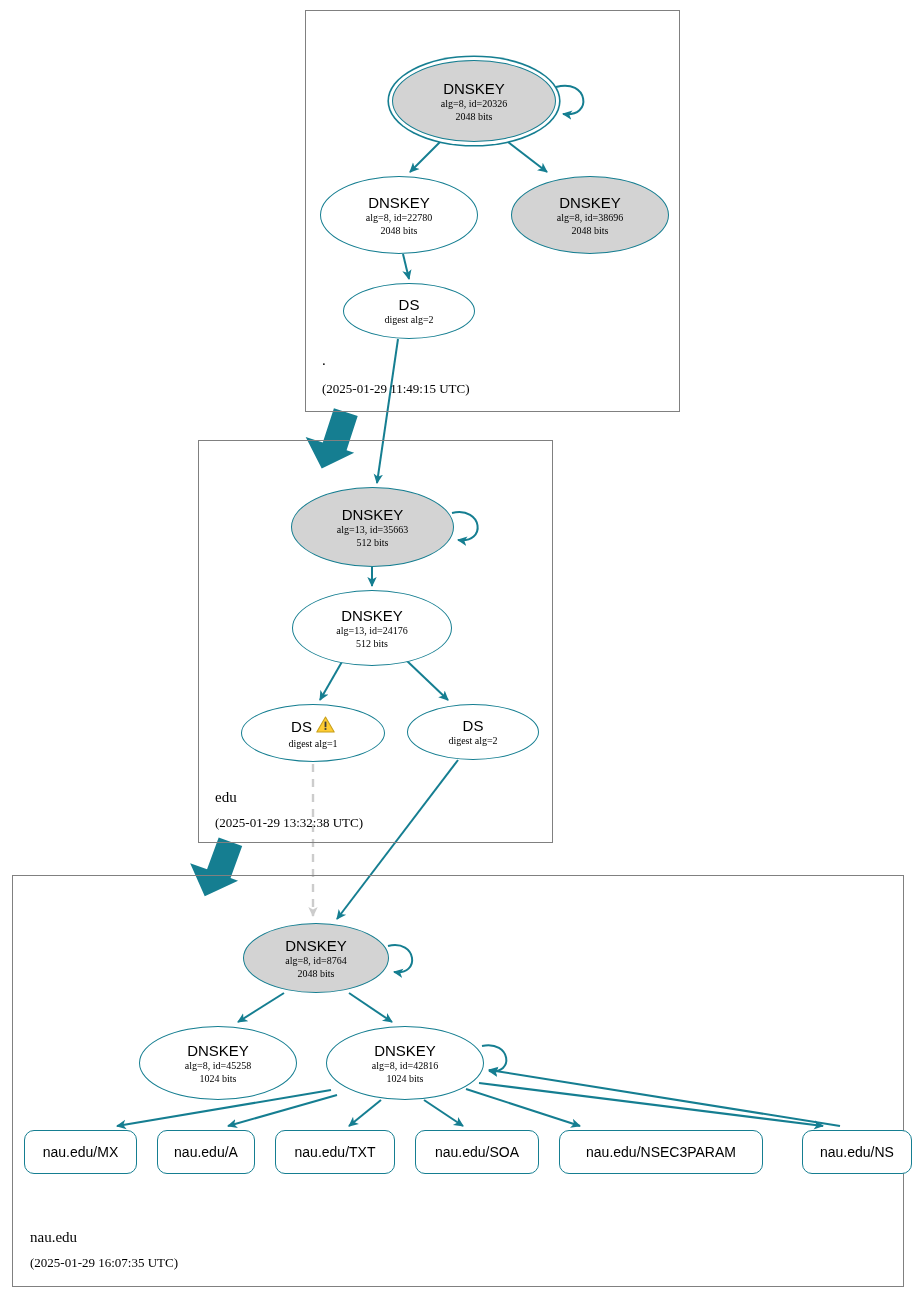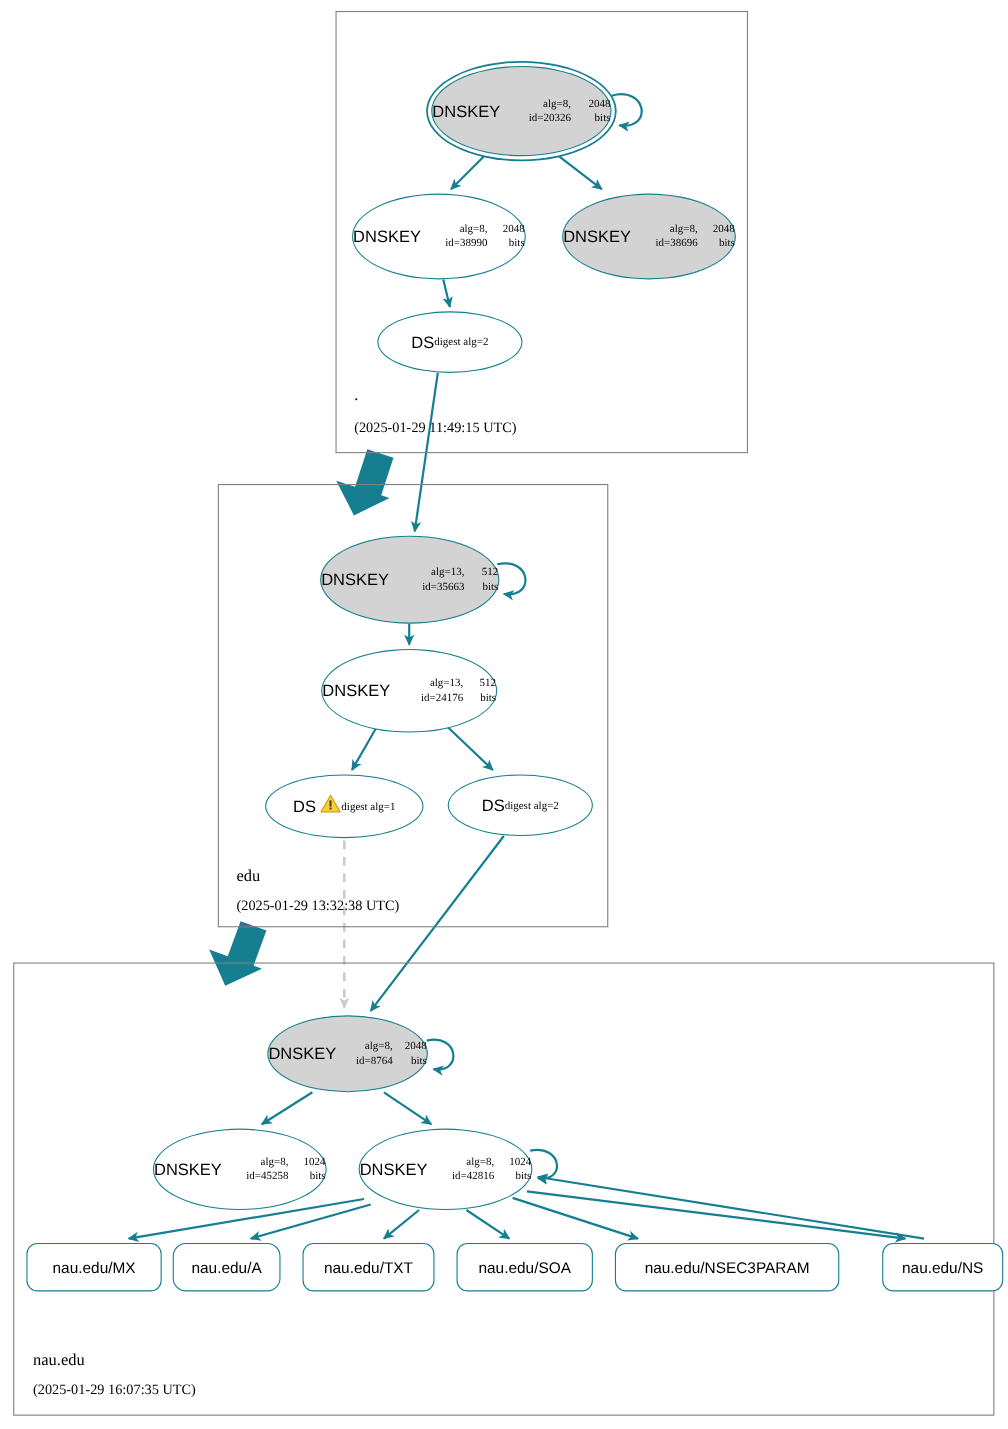--- a/index.html
+++ b/index.html
@@ -3,21 +3,21 @@
 <meta charset="utf-8">
 <style>
   html,body{margin:0;padding:0;background:#ffffff;}
   body{width:916px;height:1299px;position:relative;overflow:hidden;
        font-family:"Liberation Sans", sans-serif;}
   #canvas{position:absolute;left:0;top:0;width:916px;height:1299px;}
   .zone-box{position:absolute;border:1px solid #808080;background:transparent;box-sizing:border-box;}
   .zone-label{position:absolute;font-family:"Liberation Serif", serif;color:#000;white-space:nowrap;}
   .zone-name{font-size:15px;}
   .zone-time{font-size:13px;}
-  .node{position:absolute;display:flex;align-items:center;
+  .node{position:absolute;display:flex;flex-direction:column;align-items:center;
         justify-content:center;box-sizing:border-box;text-align:right;color:#000;}
   .ellipse{border-radius:50%;border:1.6px solid #157e91;background:#ffffff;}
   .ellipse.filled{background:#d3d3d3;}
   .ellipse.anchor{box-shadow:0 0 0 3px #ffffff, 0 0 0 4.6px #157e91;}
   .rrset{border:1.6px solid #157e91;border-radius:10px;background:#ffffff;}
   .n-title{font-family:"Liberation Sans", sans-serif;font-size:15px;line-height:17px;}
   .n-sub{font-family:"Liberation Serif", serif;font-size:10px;line-height:13px;}
   .rr-label{font-family:"Liberation Sans", sans-serif;font-size:14px;line-height:16px;}
   .warn-wrap{display:inline-flex;align-items:center;gap:4px;}
   .warn-icon{display:inline-block;vertical-align:middle;}
@@ -105,21 +105,21 @@
   <div class="zone-label zone-time" style="left:30px;top:1255px;">(2025-01-29 16:07:35 UTC)</div>
 
   <div class="node ellipse filled anchor" style="left:392px;top:60px;width:164px;height:82px;">
     <div class="n-title">DNSKEY</div>
     <div class="n-sub">alg=8, id=20326</div>
     <div class="n-sub">2048 bits</div>
   </div>
 
   <div class="node ellipse" style="left:320px;top:176px;width:158px;height:78px;">
     <div class="n-title">DNSKEY</div>
-    <div class="n-sub">alg=8, id=38990</div>
+    <div class="n-sub">alg=8, id=22780</div>
     <div class="n-sub">2048 bits</div>
   </div>
 
   <div class="node ellipse filled" style="left:511px;top:176px;width:158px;height:78px;">
     <div class="n-title">DNSKEY</div>
     <div class="n-sub">alg=8, id=38696</div>
     <div class="n-sub">2048 bits</div>
   </div>
 
   <div class="node ellipse" style="left:343px;top:283px;width:132px;height:56px;">
@@ -169,24 +169,24 @@
     <div class="n-sub">alg=8, id=45258</div>
     <div class="n-sub">1024 bits</div>
   </div>
 
   <div class="node ellipse" style="left:326px;top:1026px;width:158px;height:74px;">
     <div class="n-title">DNSKEY</div>
     <div class="n-sub">alg=8, id=42816</div>
     <div class="n-sub">1024 bits</div>
   </div>
 
-  <div class="node rrset" style="left:24px;top:1130px;width:123px;height:44px;">
+  <div class="node rrset" style="left:24px;top:1130px;width:113px;height:44px;">
     <div class="rr-label">nau.edu/MX</div>
   </div>
-  <div class="node rrset" style="left:157px;top:1130px;width:98px;height:44px;border-radius:12px;">
+  <div class="node rrset" style="left:157px;top:1130px;width:98px;height:44px;">
     <div class="rr-label">nau.edu/A</div>
   </div>
   <div class="node rrset" style="left:415px;top:1130px;width:124px;height:44px;">
     <div class="rr-label">nau.edu/SOA</div>
   </div>
   <div class="node rrset" style="left:275px;top:1130px;width:120px;height:44px;">
     <div class="rr-label">nau.edu/TXT</div>
   </div>
   <div class="node rrset" style="left:559px;top:1130px;width:204px;height:44px;">
     <div class="rr-label">nau.edu/NSEC3PARAM</div>

